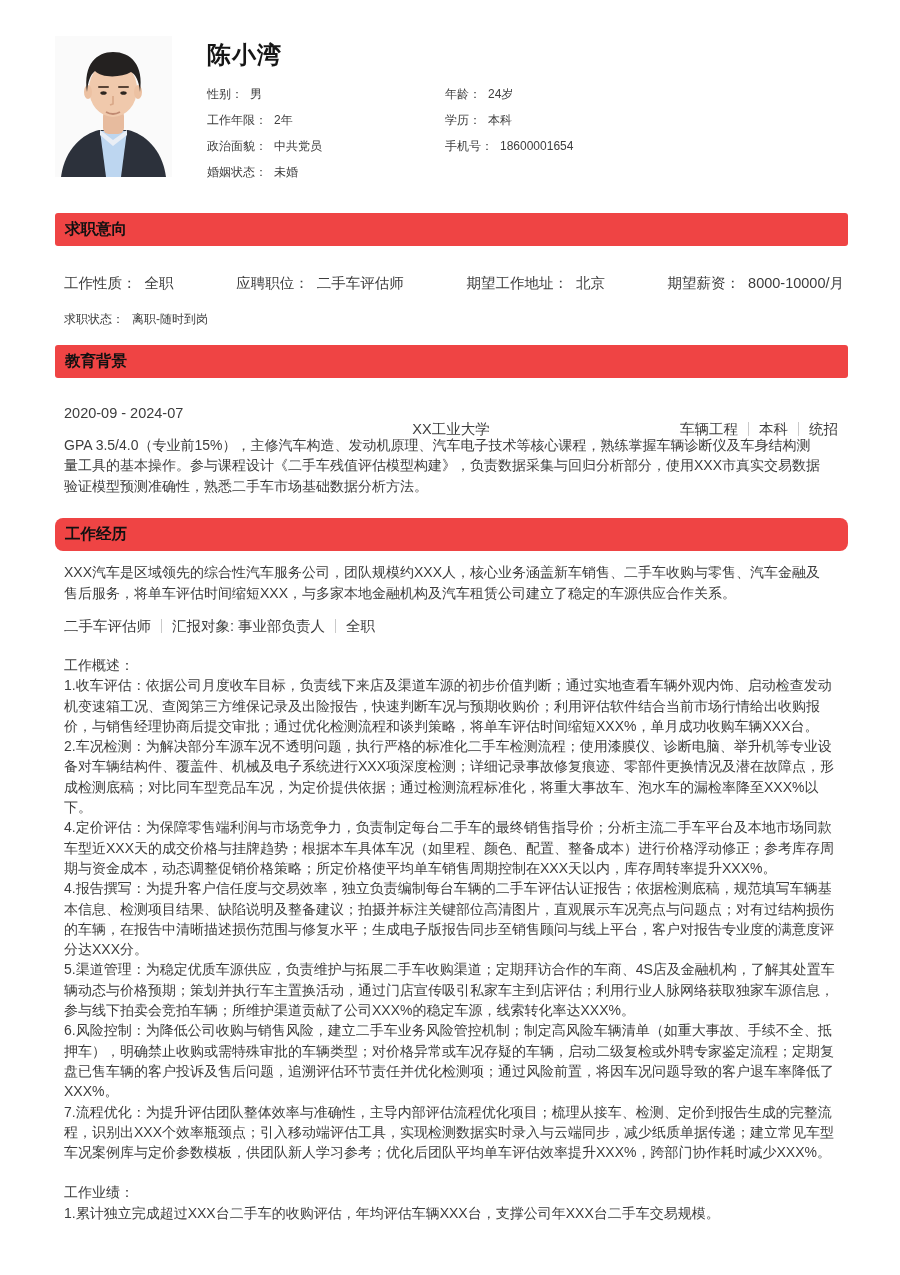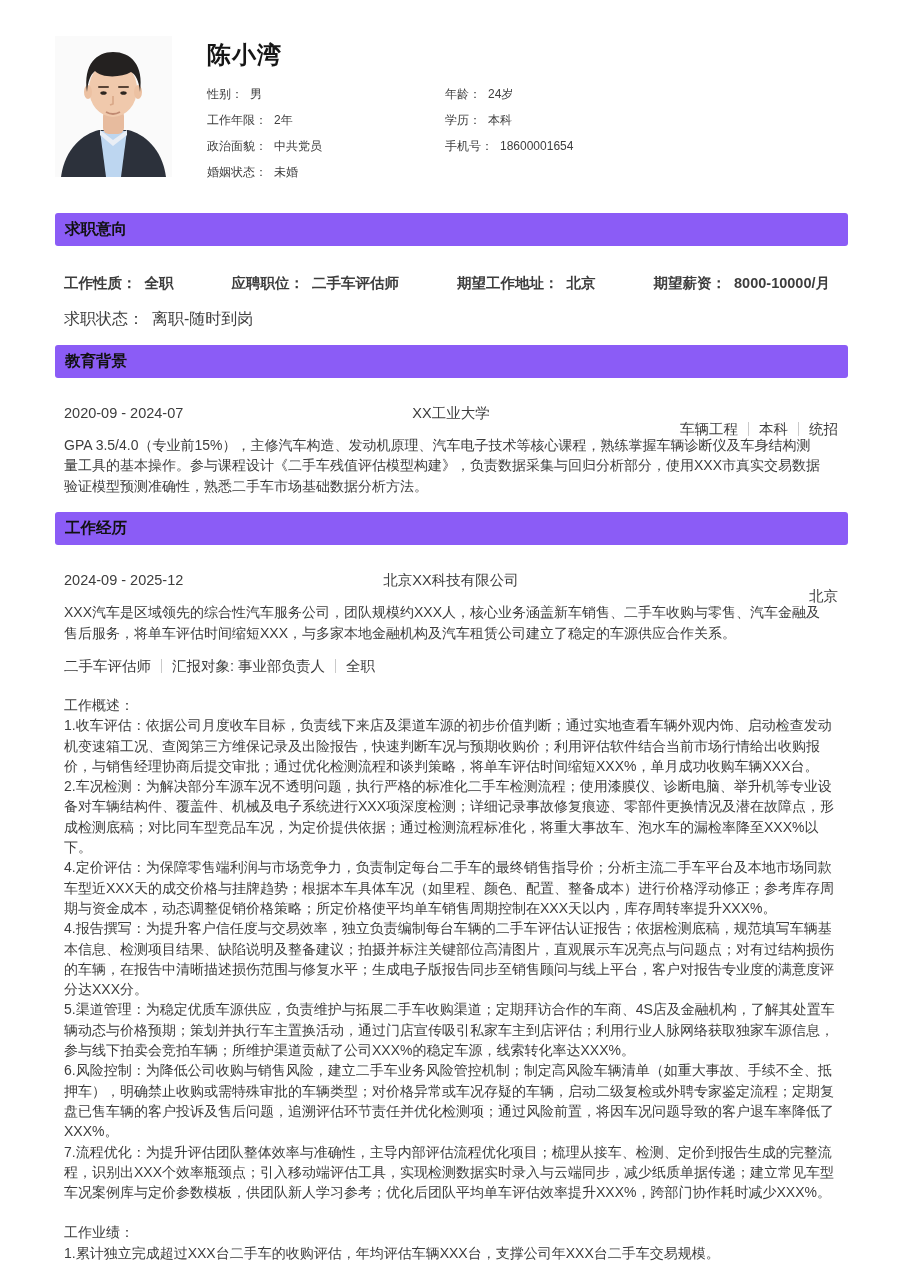--- a/index.html
+++ b/index.html
@@ -14,35 +14,35 @@
   
   .header{display:flex;padding-top:36px;}
   .photo{width:117px;height:141px;flex:0 0 117px;overflow:hidden;background:#fafafa;}
   .info{margin-left:35px;flex:1;padding-top:3px;}
   .name{font-size:24px;font-weight:700;color:#161616;margin:0 0 15px;letter-spacing:1px;}
   .detail-grid{display:grid;grid-template-columns:238px auto;row-gap:8.5px;font-size:12px;}
   .detail{line-height:17.5px;white-space:nowrap;}
   .detail .lbl{margin-right:7px;}
 
   
-  .bar{height:33px;background:#8b5cf6;border-radius:3px;display:flex;align-items:center;padding:0 10px;}
+  .bar{height:33px;background:#ef4444;border-radius:3px;display:flex;align-items:center;padding:0 10px;}
   .bar-title{font-size:15.5px;font-weight:700;color:#111111;}
   .bar-intention{margin-top:31px;}
   .bar-education{margin-top:16px;}
-  .bar-experience{margin-top:16px;}
+  .bar-experience{margin-top:22px;border-radius:8px;}
 
   
-  .int-row{display:flex;justify-content:space-between;margin:27px 18px 0 9px;font-size:14.5px;line-height:20px;font-weight:bold;}
-  .int-row2{margin:16px 10px 0 9px;font-size:16px;line-height:20px;}
+  .int-row{display:flex;justify-content:space-between;margin:27px 4px 0 9px;font-size:14.5px;line-height:20px;}
+  .int-row2{margin:16px 10px 0 9px;font-size:12px;line-height:20px;}
   .kv .lbl{margin-right:8px;}
 
   
   .entry-row{position:relative;margin:25px 10px 0 9px;font-size:14.5px;height:21px;line-height:21px;}
   .entry-row .l{position:absolute;left:0;top:0;}
-  .entry-row .c{position:absolute;left:0;right:0;top:0;text-align:center;}
+  .entry-row .c{position:absolute;left:0;right:0;top:16px;text-align:center;}
   .entry-row .r{position:absolute;right:0;top:16px;display:flex;align-items:center;}
   .pipe{width:1px;height:14px;background:#c9c9c9;margin:0 10px;display:inline-block;}
 
   .para{margin:11px 24px 0 9px;font-size:14px;line-height:20.5px;color:#3d3d3d;}
   .role-row{display:flex;align-items:center;margin:13px 10px 0 9px;font-size:14.5px;line-height:20px;}
   .body-block{margin:19px 10px 0 9px;font-size:14px;line-height:20.3px;color:#3d3d3d;}
   .blank-gap{height:20px;}
 </style>
 </head>
 <body>
@@ -117,25 +117,20 @@
         <span>本科</span>
         <span class="pipe"></span>
         <span>统招</span>
       </span>
     </div>
     <div class="para">GPA 3.5/4.0（专业前15%），主修汽车构造、发动机原理、汽车电子技术等核心课程，熟练掌握车辆诊断仪及车身结构测量工具的基本操作。参与课程设计《二手车残值评估模型构建》，负责数据采集与回归分析部分，使用XXX市真实交易数据验证模型预测准确性，熟悉二手车市场基础数据分析方法。</div>
 
     <div class="bar bar-experience">
       <span class="bar-title">工作经历</span>
     </div>
-    <div class="entry-row">
-      <span class="l">2024-09 - 2025-12</span>
-      <span class="c">北京XX科技有限公司</span>
-      <span class="r">北京</span>
-    </div>
     <div class="para">XXX汽车是区域领先的综合性汽车服务公司，团队规模约XXX人，核心业务涵盖新车销售、二手车收购与零售、汽车金融及售后服务，将单车评估时间缩短XXX，与多家本地金融机构及汽车租赁公司建立了稳定的车源供应合作关系。</div>
     <div class="role-row">
       <span>二手车评估师</span>
       <span class="pipe"></span>
       <span>汇报对象: 事业部负责人</span>
       <span class="pipe"></span>
       <span>全职</span>
     </div>
 
     <div class="body-block">

